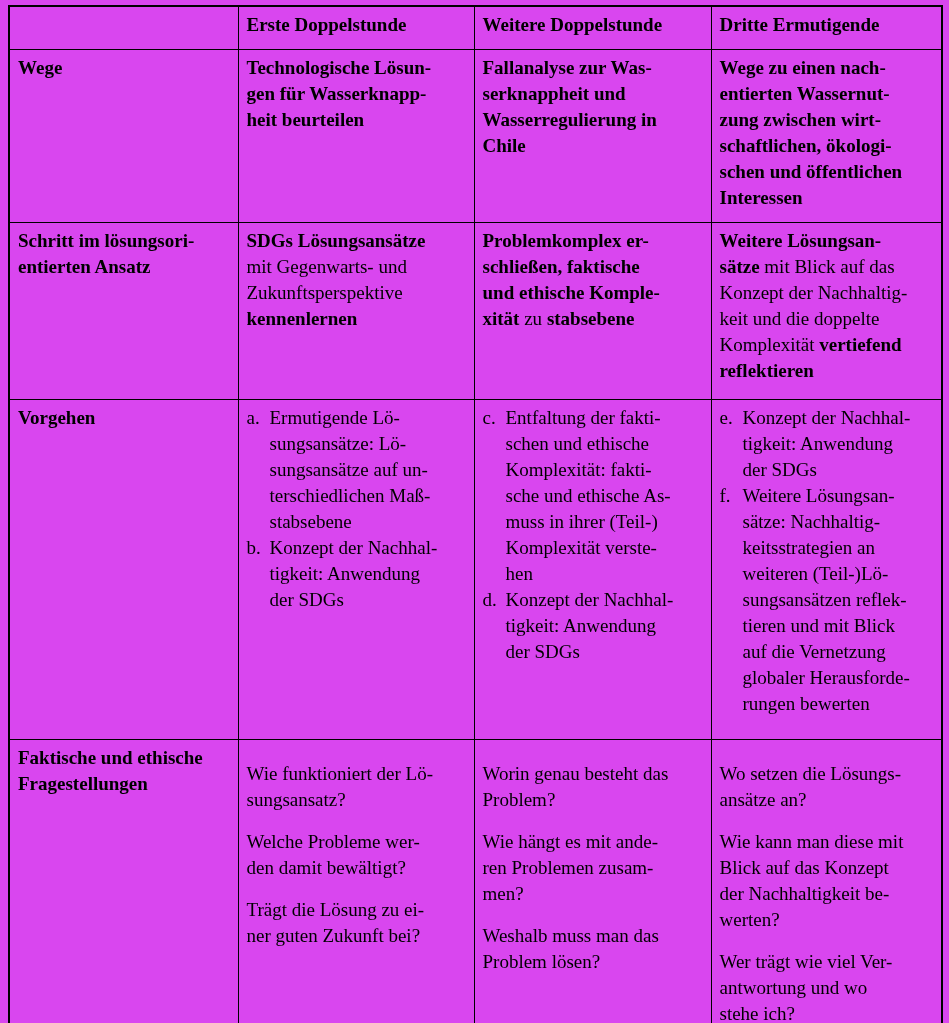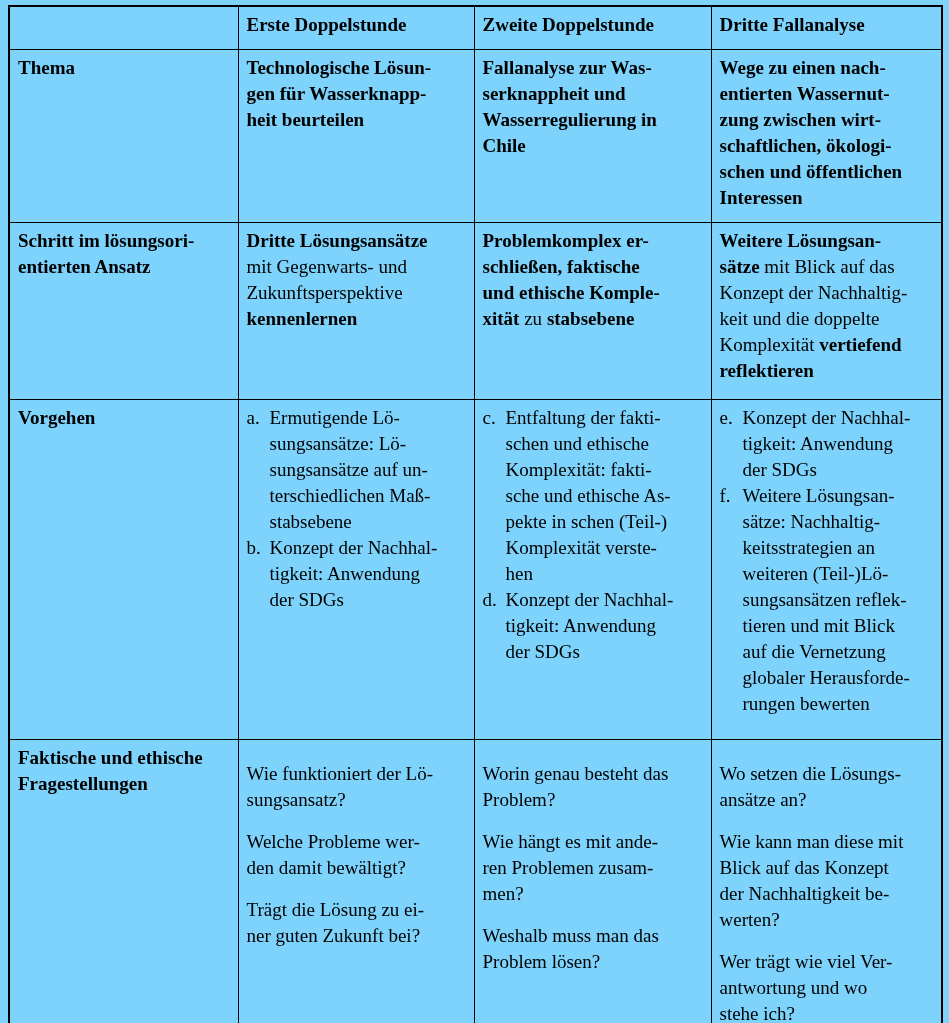--- a/index.html
+++ b/index.html
@@ -8,21 +8,21 @@
     background: #ffffff;
     width: 949px;
     height: 1023px;
     font-family: "Liberation Serif", "DejaVu Serif", serif;
     color: #000000;
   }
   .page {
     position: relative;
     width: 949px;
     height: 1023px;
-    background: #7dd3fc;
+    background: #d946ef;
     overflow: hidden;
   }
   table.doc-table {
     position: absolute;
     left: 8px;
     top: 5px;
     width: 933px;
     border-collapse: collapse;
     table-layout: fixed;
     border: 2.5px solid #000000;
@@ -56,45 +56,45 @@
     <colgroup>
       <col style="width:229px">
       <col style="width:236px">
       <col style="width:237px">
       <col style="width:231px">
     </colgroup>
     <thead>
       <tr class="header-row" id="header-row">
           <th class="cell header-cell"><span class="pre"></span></th>
           <th class="cell header-cell"><span class="pre">Erste Doppelstunde</span></th>
-          <th class="cell header-cell"><span class="pre">Zweite Doppelstunde</span></th>
-          <th class="cell header-cell"><span class="pre">Dritte Fallanalyse</span></th>
+          <th class="cell header-cell"><span class="pre">Weitere Doppelstunde</span></th>
+          <th class="cell header-cell"><span class="pre">Dritte Ermutigende</span></th>
         </tr>
     </thead>
     <tbody id="table-body">
         <tr style="height: 173px;">
-          <th class="cell row-label"><span class="pre">Thema</span></th>
+          <th class="cell row-label"><span class="pre">Wege</span></th>
           <td class="cell"><span class="pre bold">Technologische Lösun-
 gen für Wasserknapp-
 heit beurteilen</span></td>
           <td class="cell"><span class="pre bold">Fallanalyse zur Was-
 serknappheit und
 Wasserregulierung in
 Chile</span></td>
           <td class="cell"><span class="pre bold">Wege zu einen nach-
 entierten Wassernut-
 zung zwischen wirt-
 schaftlichen, ökologi-
 schen und öffentlichen
 Interessen</span></td>
         </tr>
         <tr style="height: 177px;">
           <th class="cell row-label"><span class="pre">Schritt im lösungsori-
 entierten Ansatz</span></th>
-          <td class="cell"><span class="pre bold">Dritte Lösungsansätze</span><span class="pre">
+          <td class="cell"><span class="pre bold">SDGs Lösungsansätze</span><span class="pre">
 mit Gegenwarts- und
 Zukunftsperspektive
 </span><span class="pre bold">kennenlernen</span></td>
           <td class="cell"><span class="pre bold">Problemkomplex er-
 schließen, faktische
 und ethische Komple-
 xität</span><span class="pre"> zu </span><span class="pre bold">stabsebene</span></td>
           <td class="cell"><span class="pre bold">Weitere Lösungsan-
 sätze</span><span class="pre"> mit Blick auf das
 Konzept der Nachhaltig-
@@ -120,21 +120,21 @@
 der SDGs</span>
             </div>
           </td>
           <td class="cell">
             <div class="li">
               <span class="marker">c.</span>
               <span class="txt">Entfaltung der fakti-
 schen und ethische
 Komplexität: fakti-
 sche und ethische As-
-pekte in schen (Teil-)
+muss in ihrer (Teil-)
 Komplexität verste-
 hen</span>
             </div>
             <div class="li">
               <span class="marker">d.</span>
               <span class="txt">Konzept der Nachhal-
 tigkeit: Anwendung
 der SDGs</span>
             </div>
           </td>

